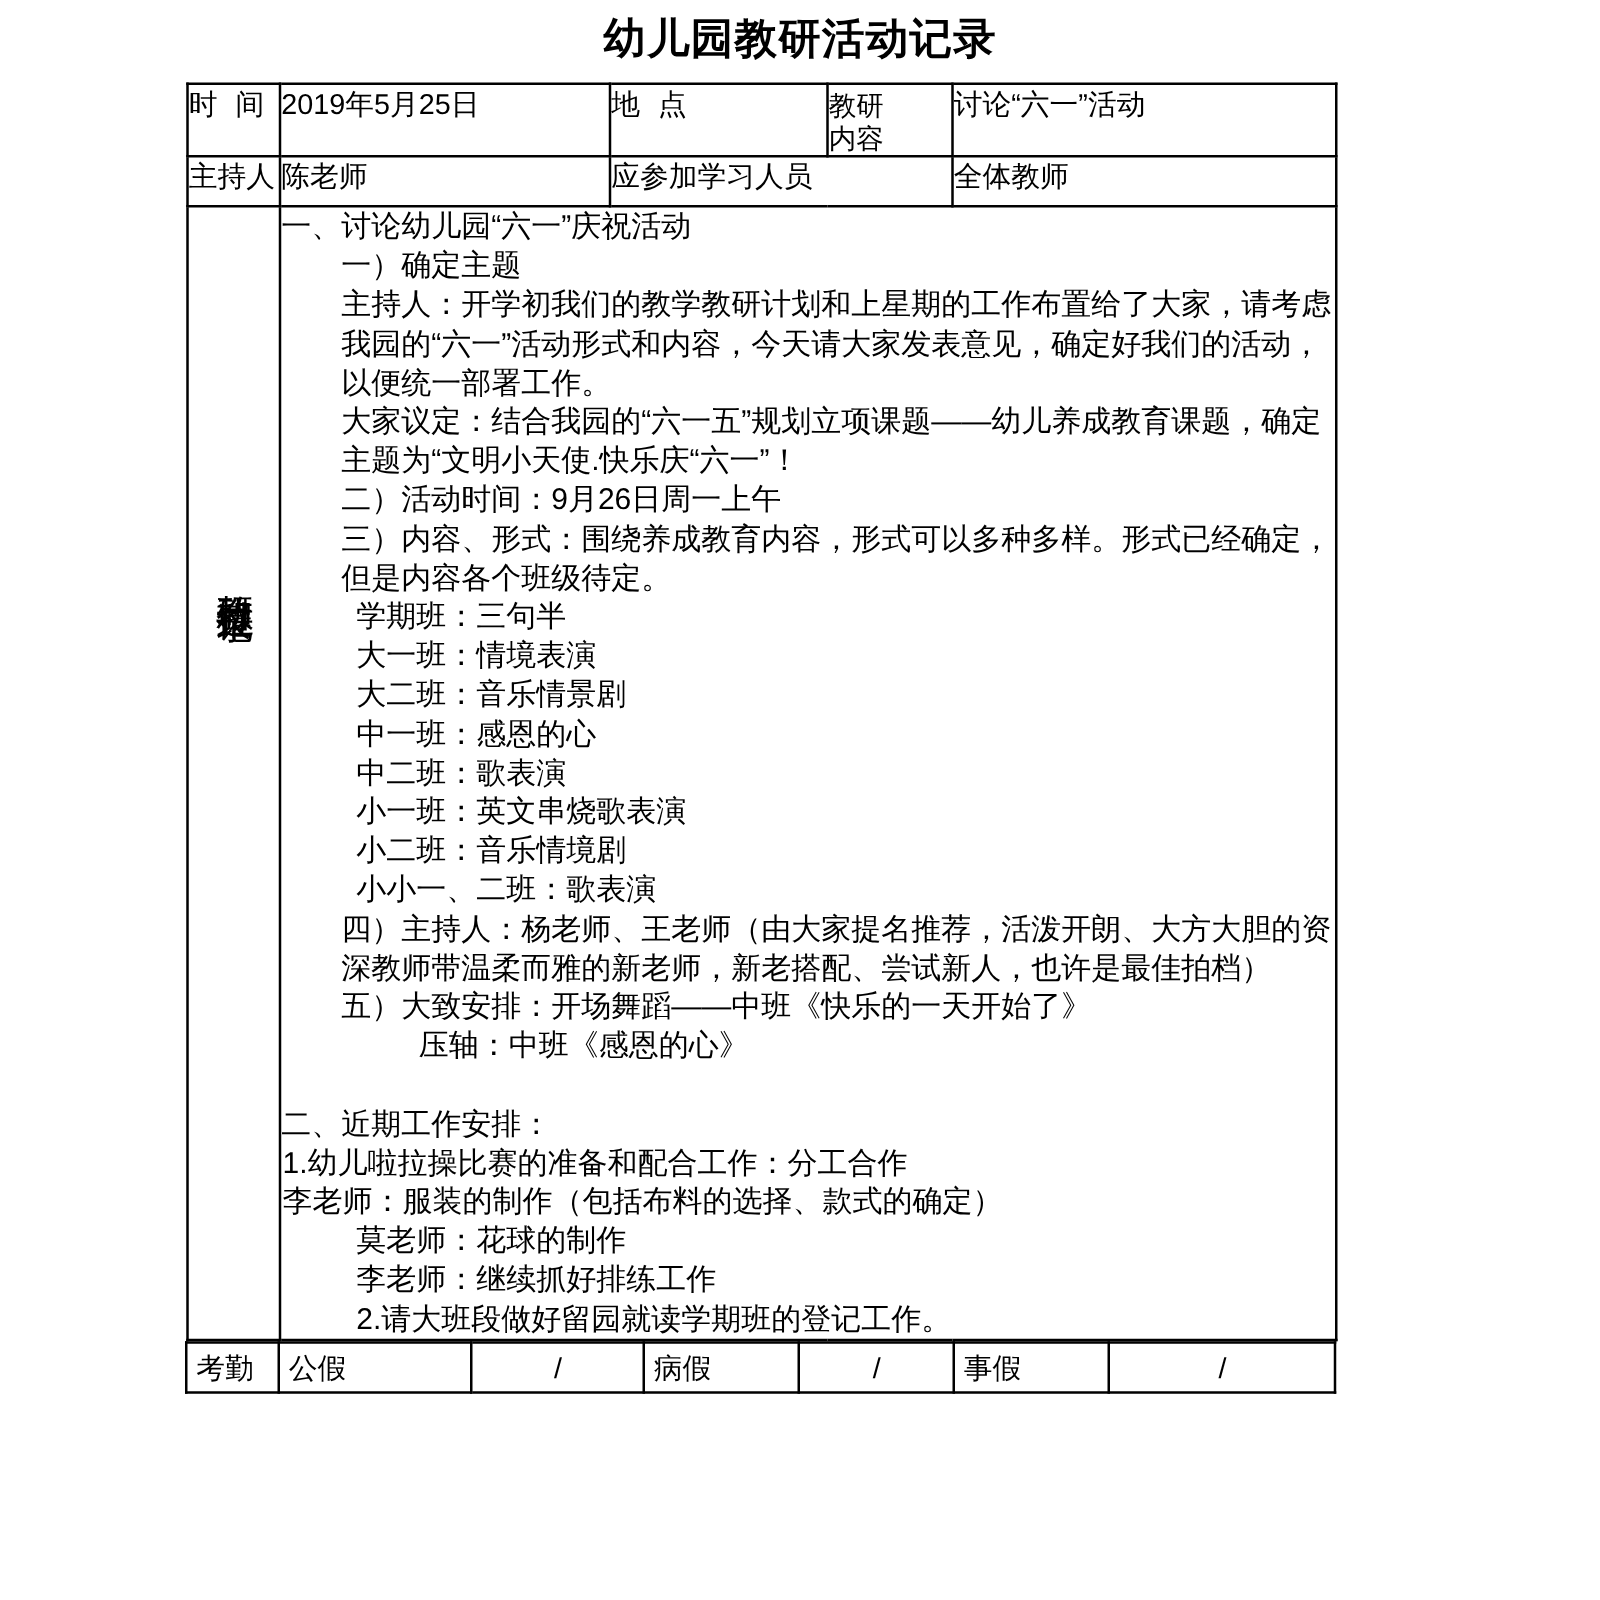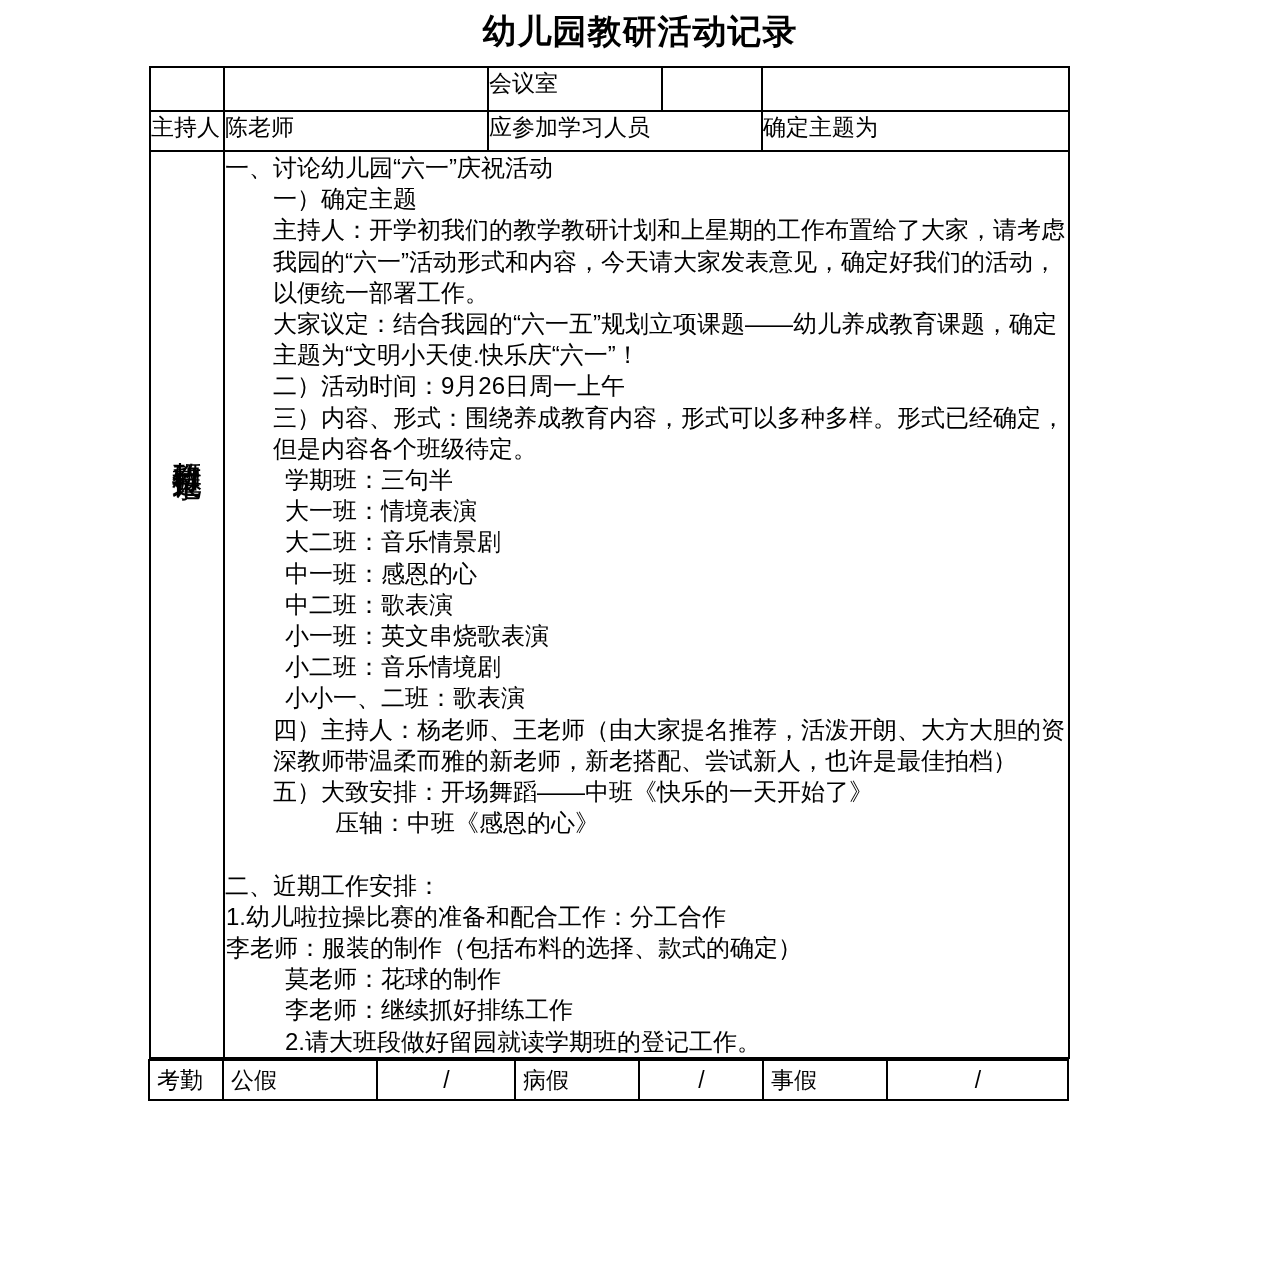--- a/index.html
+++ b/index.html
@@ -134,34 +134,34 @@
   <table class="doc-table">
     <colgroup>
       <col style="width:74px">
       <col style="width:264px">
       <col style="width:174px">
       <col style="width:100px">
       <col style="width:307px">
     </colgroup>
     <tbody>
 
-
-      <tr class="r2">
-        <td class="hcell"></td>
-        <td class="hcell"></td>
-        <td class="hcell">会议室</td>
-        <td class="hcell"></td>
-        <td class="hcell"></td>
-      </tr>
+      <tr class="r1">
+        <td class="hcell lbl-spaced">时 间</td>
+        <td class="hcell">2019年5月25日</td>
+        <td class="hcell lbl-spaced">地 点</td>
+        <td class="hcell two-line"><span>教研</span><br><span>内容</span></td>
+        <td class="hcell">讨论“六一”活动</td>
+      </tr>
+
 
       <tr class="r3">
         <td class="hcell">主持人</td>
         <td class="hcell">陈老师</td>
         <td class="hcell" colspan="2">应参加学习人员</td>
-        <td class="hcell">确定主题为</td>
+        <td class="hcell">全体教师</td>
       </tr>
 
       <tr>
         <td class="side-label">
           <span class="vtext">教研过程记录</span>
         </td>
         <td class="body-cell" colspan="4">
           <div class="lines" id="record-lines">
               <div class="ln ind0">一、讨论幼儿园“六一”庆祝活动</div>
               <div class="ln ind2">一）确定主题</div>

